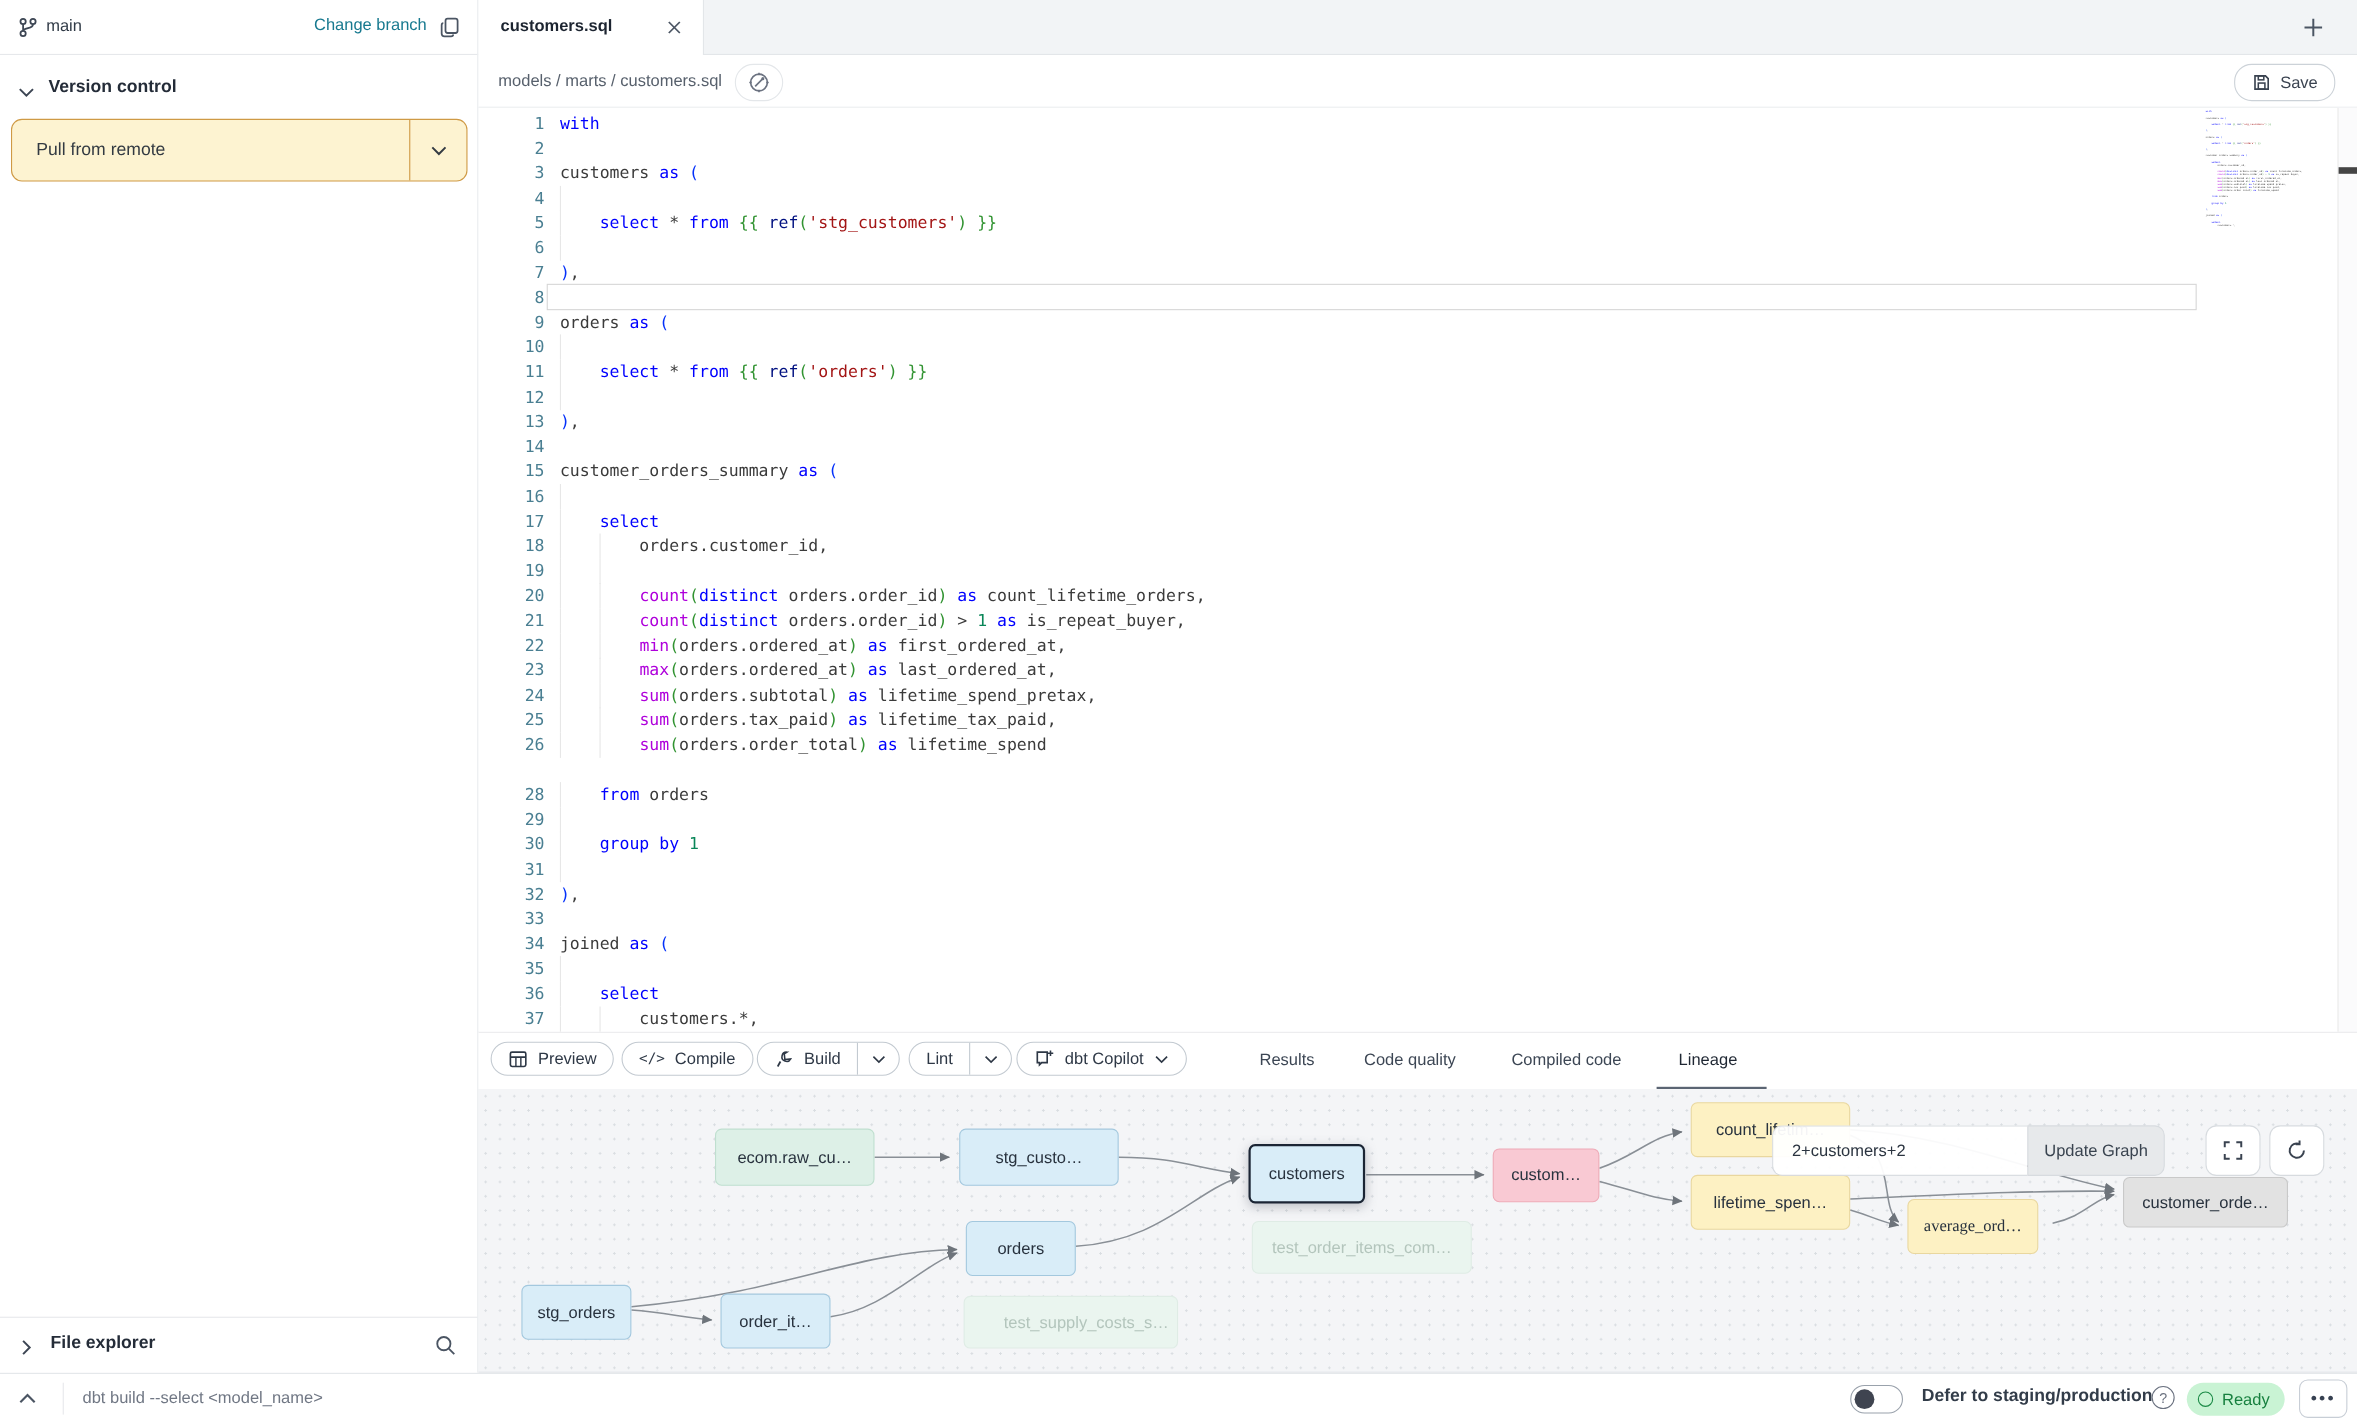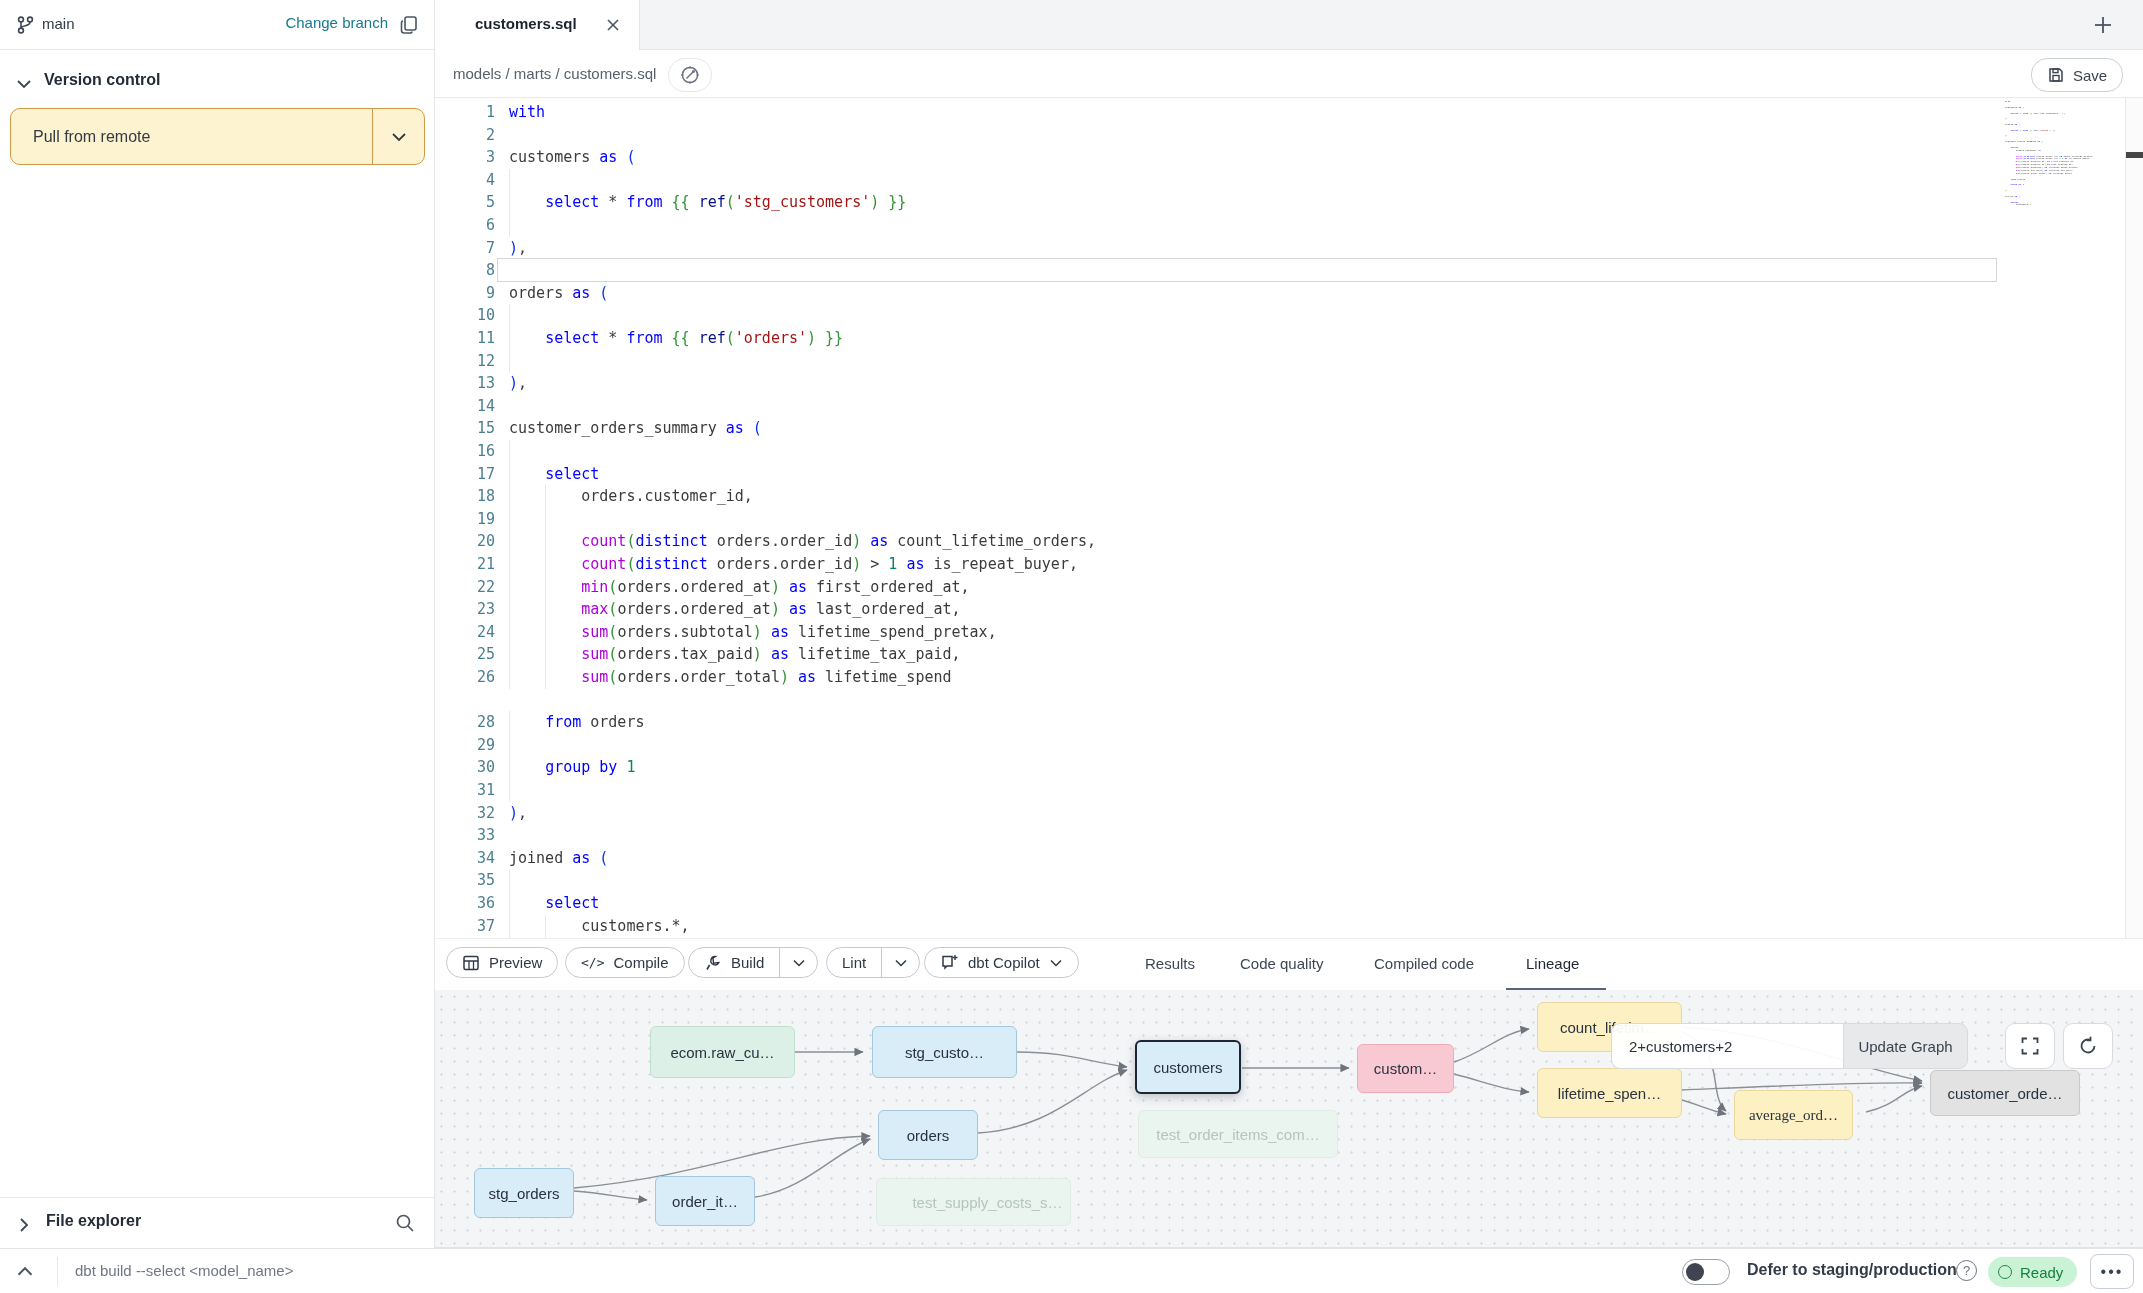--- a/index.html
+++ b/index.html
@@ -27,21 +27,21 @@
   .fe-row { position:absolute; left:0; top:1197px; width:100%; height:51px;
             border-top:1px solid #e6e8eb; }
   .fe-label { position:absolute; left:46px; top:14px; font-size:16px; font-weight:bold; color:#242c38; }
 
   
   .main { position:absolute; left:435px; top:0; width:1708px; height:1248px; }
   .tabbar { position:absolute; left:0; top:0; width:100%; height:50px;
             background:#f2f4f6; border-bottom:1px solid #e3e6e9; }
   .tab-active { position:absolute; left:0; top:0; width:205px; height:50px; background:#fff;
                 border-right:1px solid #e3e6e9; }
-  .tab-title { position:absolute; left:20px; top:15px; font-size:15px; font-weight:bold; color:#1c2430;margin-left:20px; }
+  .tab-title { position:absolute; left:20px; top:15px; font-size:15px; font-weight:bold; color:#1c2430; }
   .tab-close { position:absolute; right:16px; top:15px; width:20px; height:20px; cursor:pointer; }
   .plus-btn { position:absolute; right:28px; top:13px; width:24px; height:24px; cursor:pointer; }
 
   .crumbbar { position:absolute; left:0; top:50px; width:100%; height:48px; background:#fff;
               border-bottom:1px solid #e9ebee; }
   .crumb-text { position:absolute; left:18px; top:15px; font-size:15px; color:#57606c; }
   .copilot-pill { position:absolute; left:233px; top:8px; width:44px; height:34px;
                   border:1px solid #e4e7ea; border-radius:17px; display:flex;
                   align-items:center; justify-content:center; cursor:pointer; background:#fff; }
   .save-btn { position:absolute; right:20px; top:8px; width:92px; height:34px;

